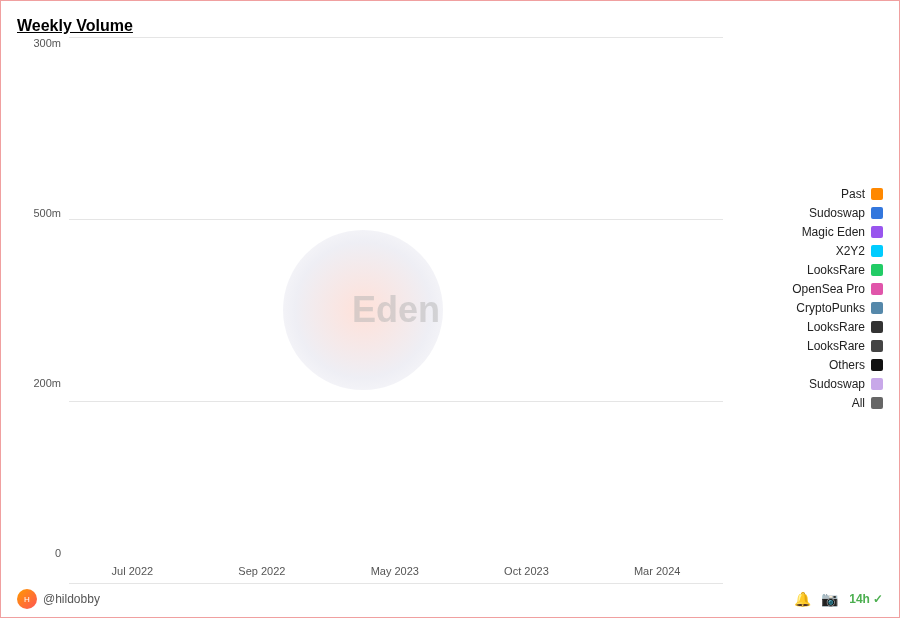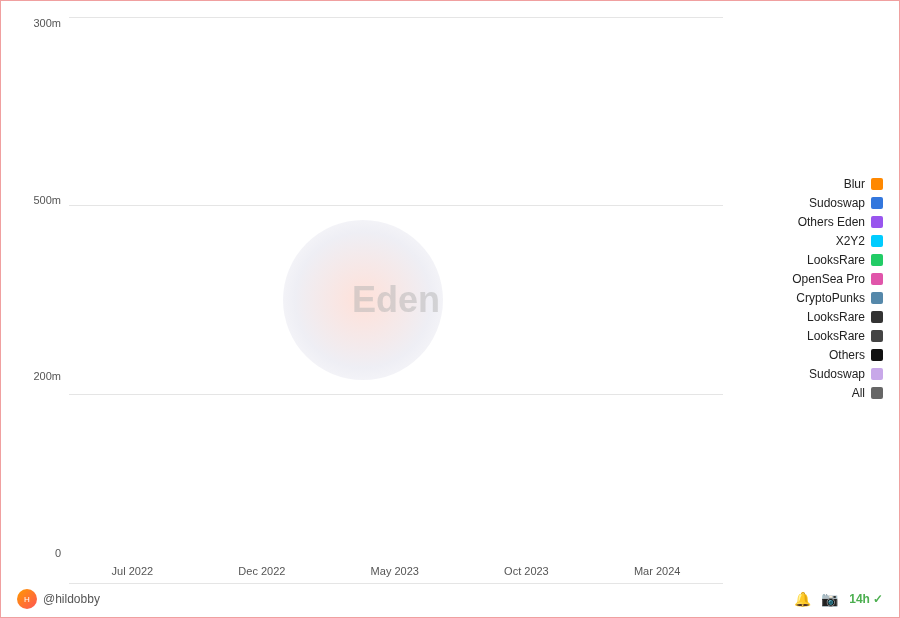--- a/index.html
+++ b/index.html
@@ -182,20 +182,21 @@
       font-weight: 600;
       display: flex;
       align-items: center;
       gap: 3px;
     }
   </style>
 </head>
 <body>
 
 <div class="container">
+  <div class="title">Weekly Volume</div>
 
   <div class="chart-area">
     <div class="chart-main">
       <div class="y-axis-labels">
         <span>300m</span>
         <span>500m</span>
         <span>200m</span>
         <span>0</span>
       </div>
       <div class="chart-body">
@@ -675,39 +676,39 @@
               <div class="bar-segment" style="height: 4.70588%; background: rgb(51, 119, 221);"></div>
             </div>
             <div class="bar-group">
               <div class="bar-segment" style="height: 3.52941%; background: rgb(255, 136, 0);"></div>
               <div class="bar-segment" style="height: 3.52941%; background: rgb(51, 119, 221);"></div>
             </div>
           </div>
 
         <div class="x-axis-labels">
           <span>Jul 2022</span>
-          <span>Dec 2022</span>
+          <span>Sep 2022</span>
           <span>May 2023</span>
           <span>Oct 2023</span>
           <span>Mar 2024</span>
         </div>
       </div>
     </div>
 
     <div class="legend" id="legend-container">
     <div class="legend-item">
-    <span class="legend-label">Blur</span>
+    <span class="legend-label">Past</span>
     <div class="legend-color" style="background:#ff8800;"></div>
   </div>
         <div class="legend-item">
     <span class="legend-label">Sudoswap</span>
     <div class="legend-color" style="background:#3377dd;"></div>
   </div>
         <div class="legend-item">
-    <span class="legend-label">Others Eden</span>
+    <span class="legend-label">Magic Eden</span>
     <div class="legend-color" style="background:#9955ee;"></div>
   </div>
         <div class="legend-item">
     <span class="legend-label">X2Y2</span>
     <div class="legend-color" style="background:#00ccff;"></div>
   </div>
         <div class="legend-item">
     <span class="legend-label">LooksRare</span>
     <div class="legend-color" style="background:#22cc66;"></div>
   </div>

